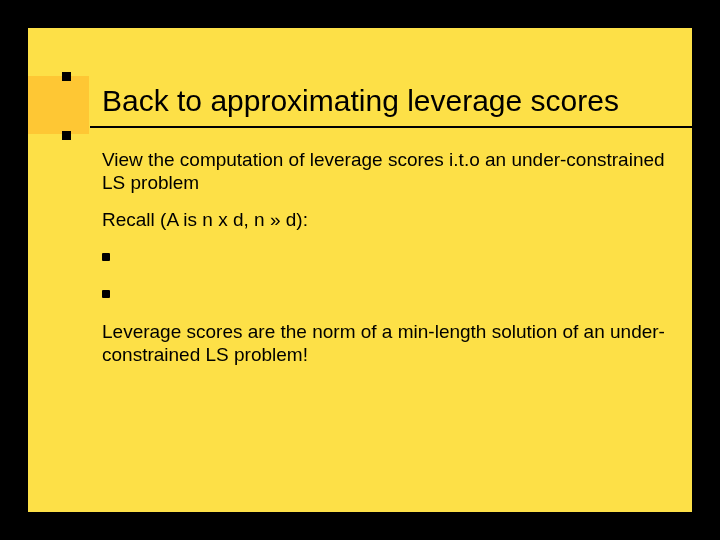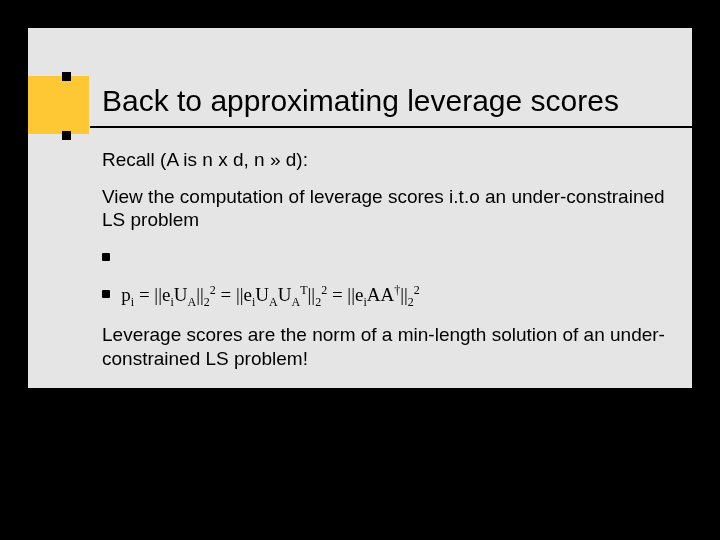--- a/index.html
+++ b/index.html
@@ -9,22 +9,22 @@
     height: 540px;
     background: #000;
     font-family: "Trebuchet MS", "Lucida Sans", sans-serif;
     overflow: hidden;
   }
   .slide {
     position: absolute;
     top: 28px;
     left: 28px;
     width: 664px;
-    height: 360px;
-    background: #e5e5e5;
+    height: 484px;
+    background: #fde047;
   }
   .banner {
     position: absolute;
     top: 48px;
     left: 0;
     width: 61px;
     height: 58px;
     background: #fec734;
   }
   .notch-top {
@@ -91,32 +91,27 @@
 
 <div class="slide">
   <div class="banner"></div>
   <div class="notch-top"></div>
   <div class="notch-bot"></div>
 
   <div class="title">Back to approximating leverage scores</div>
   <div class="title-rule"></div>
 
   <div class="body">
+    <p class="para">View the computation of leverage scores i.t.o an under-constrained LS problem</p>
     <p class="para">Recall (A is n x d, n » d):</p>
-    <p class="para">View the computation of leverage scores i.t.o an under-constrained LS problem</p>
 
     <p class="para">
       <span class="bullet"></span>
     </p>
 
 
     <p class="para">
       <span class="bullet"></span>
-      <span class="formula">
-        p<sub>i</sub> = ||e<sub>i</sub>U<sub>A</sub>||<sub>2</sub><sup>2</sup>
-        = ||e<sub>i</sub>U<sub>A</sub>U<sub>A</sub><sup>T</sup>||<sub>2</sub><sup>2</sup>
-        = ||e<sub>i</sub>AA<sup>†</sup>||<sub>2</sub><sup>2</sup>
-      </span>
     </p>
 
     <p class="para">Leverage scores are the norm of a min-length solution of an under-constrained LS problem!</p>
   </div>
 </div>
 
 </body></html>

